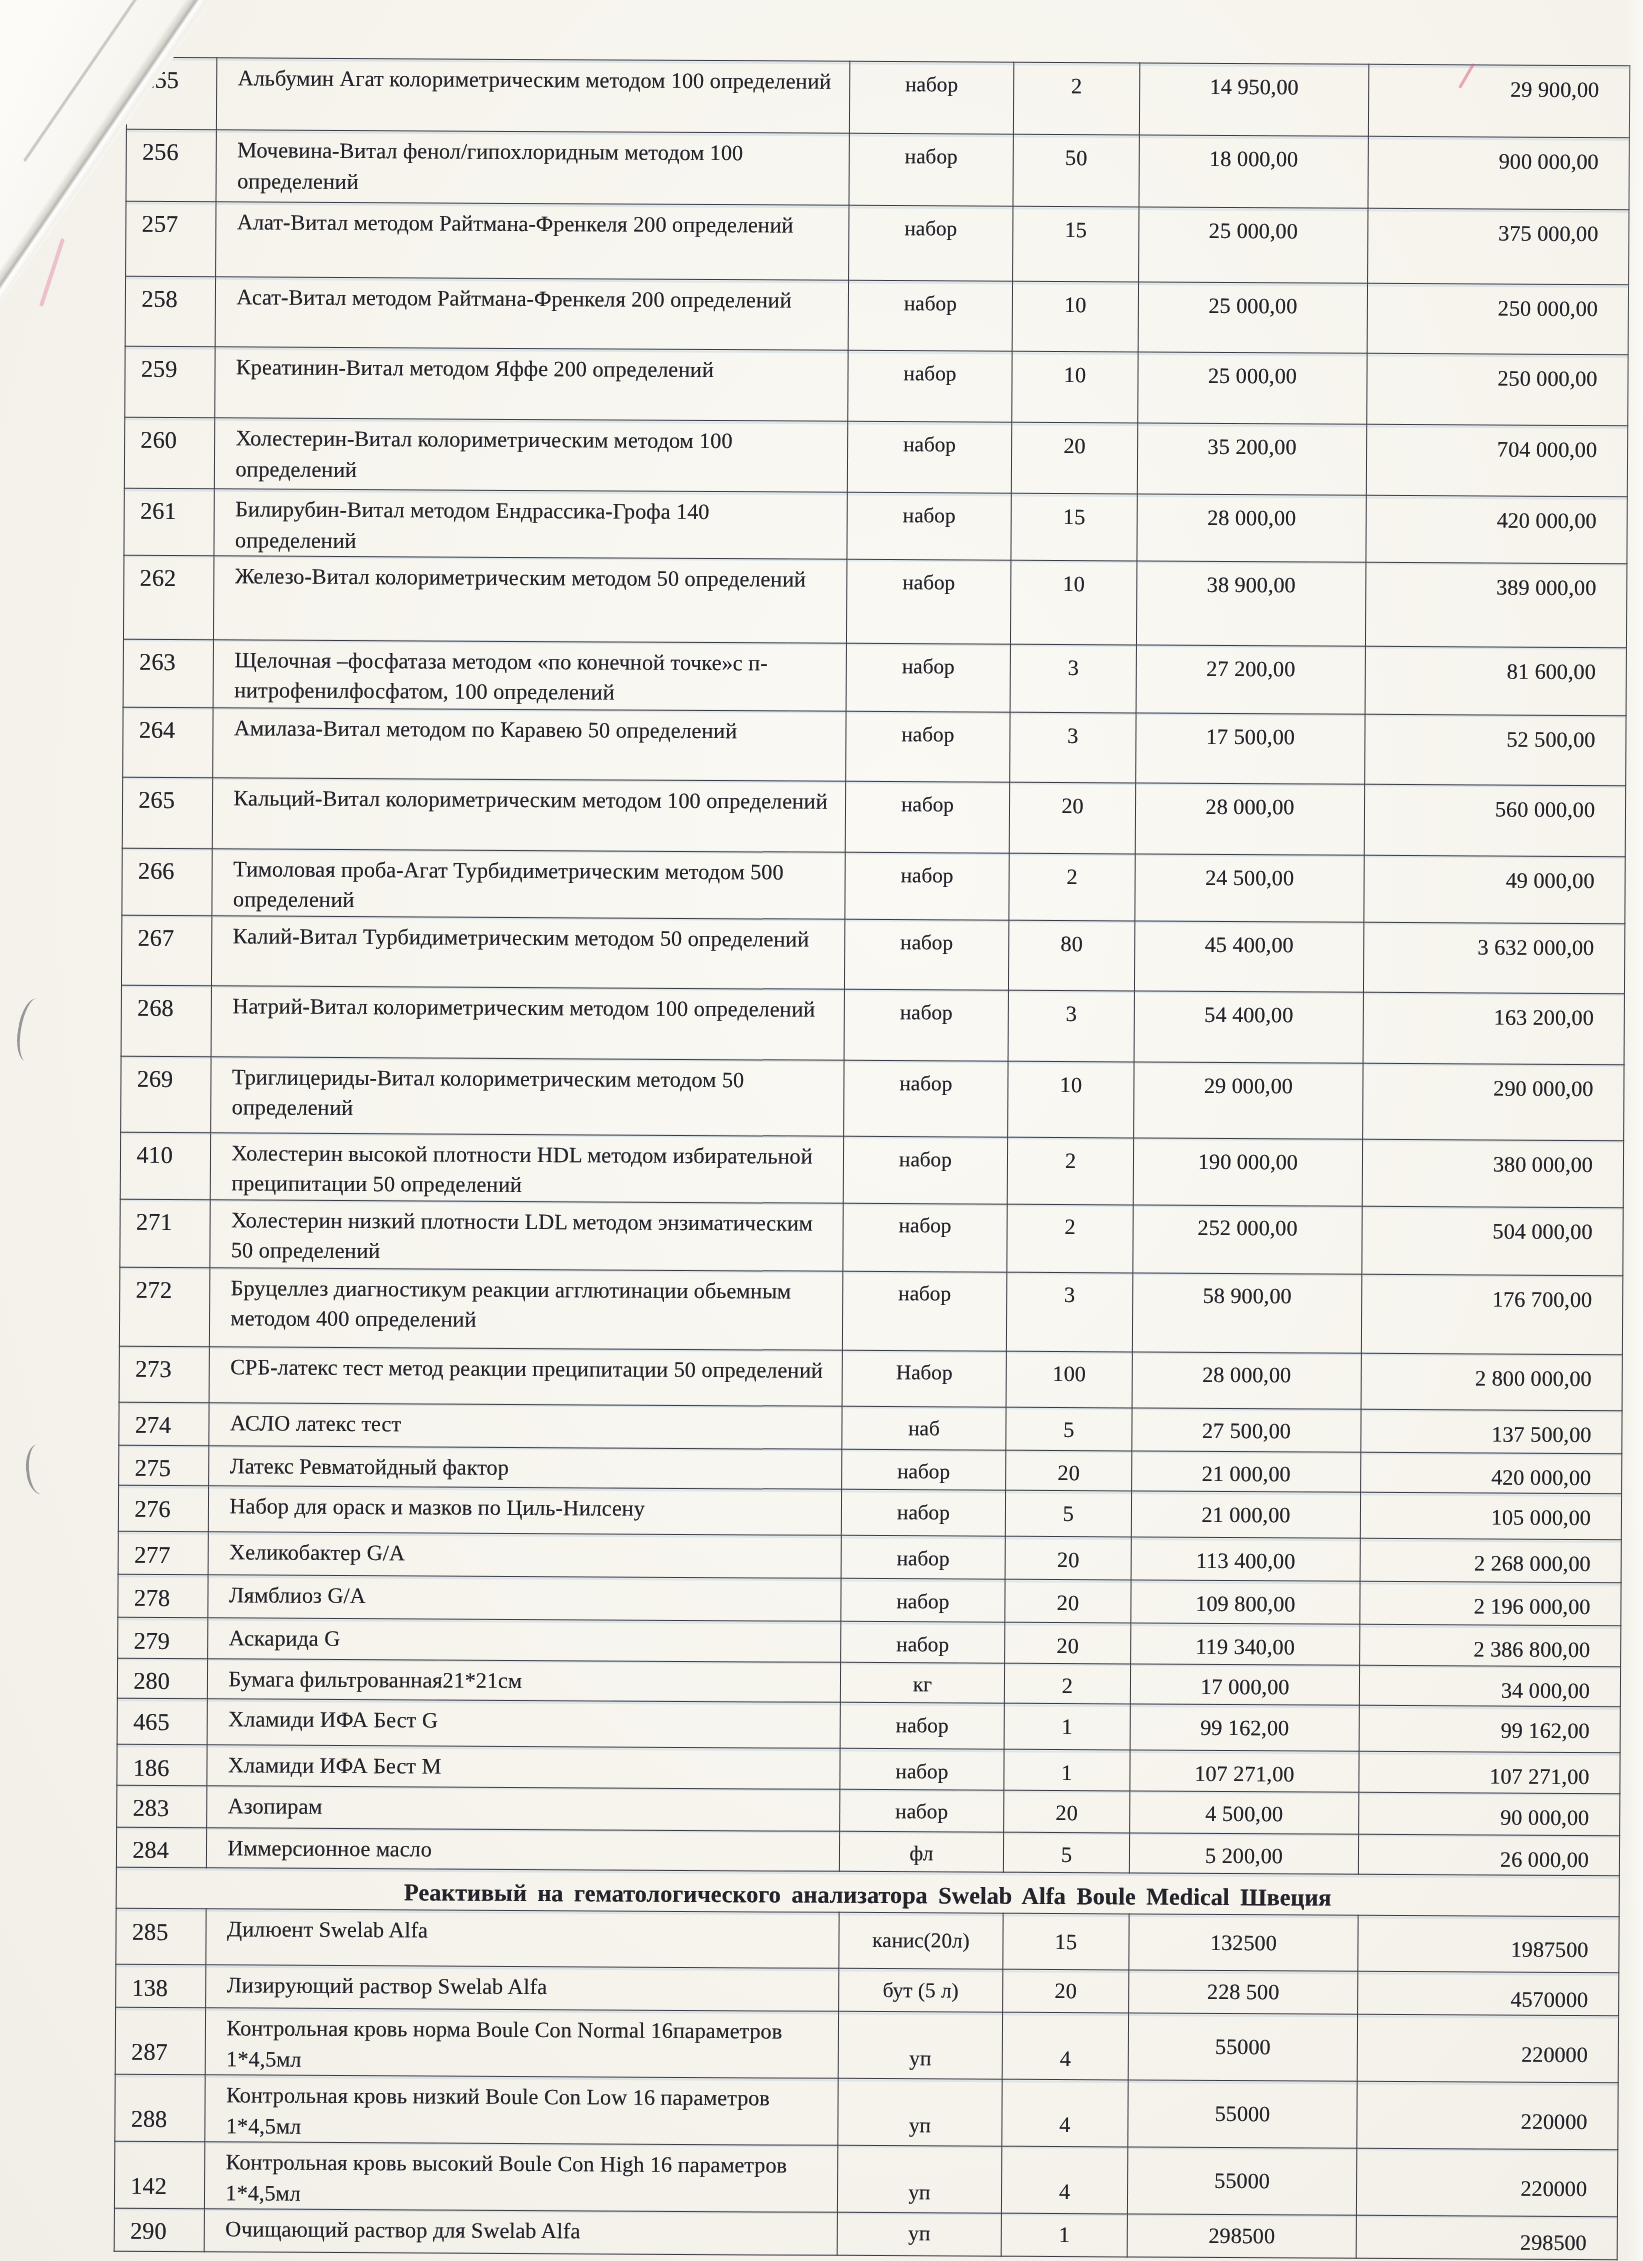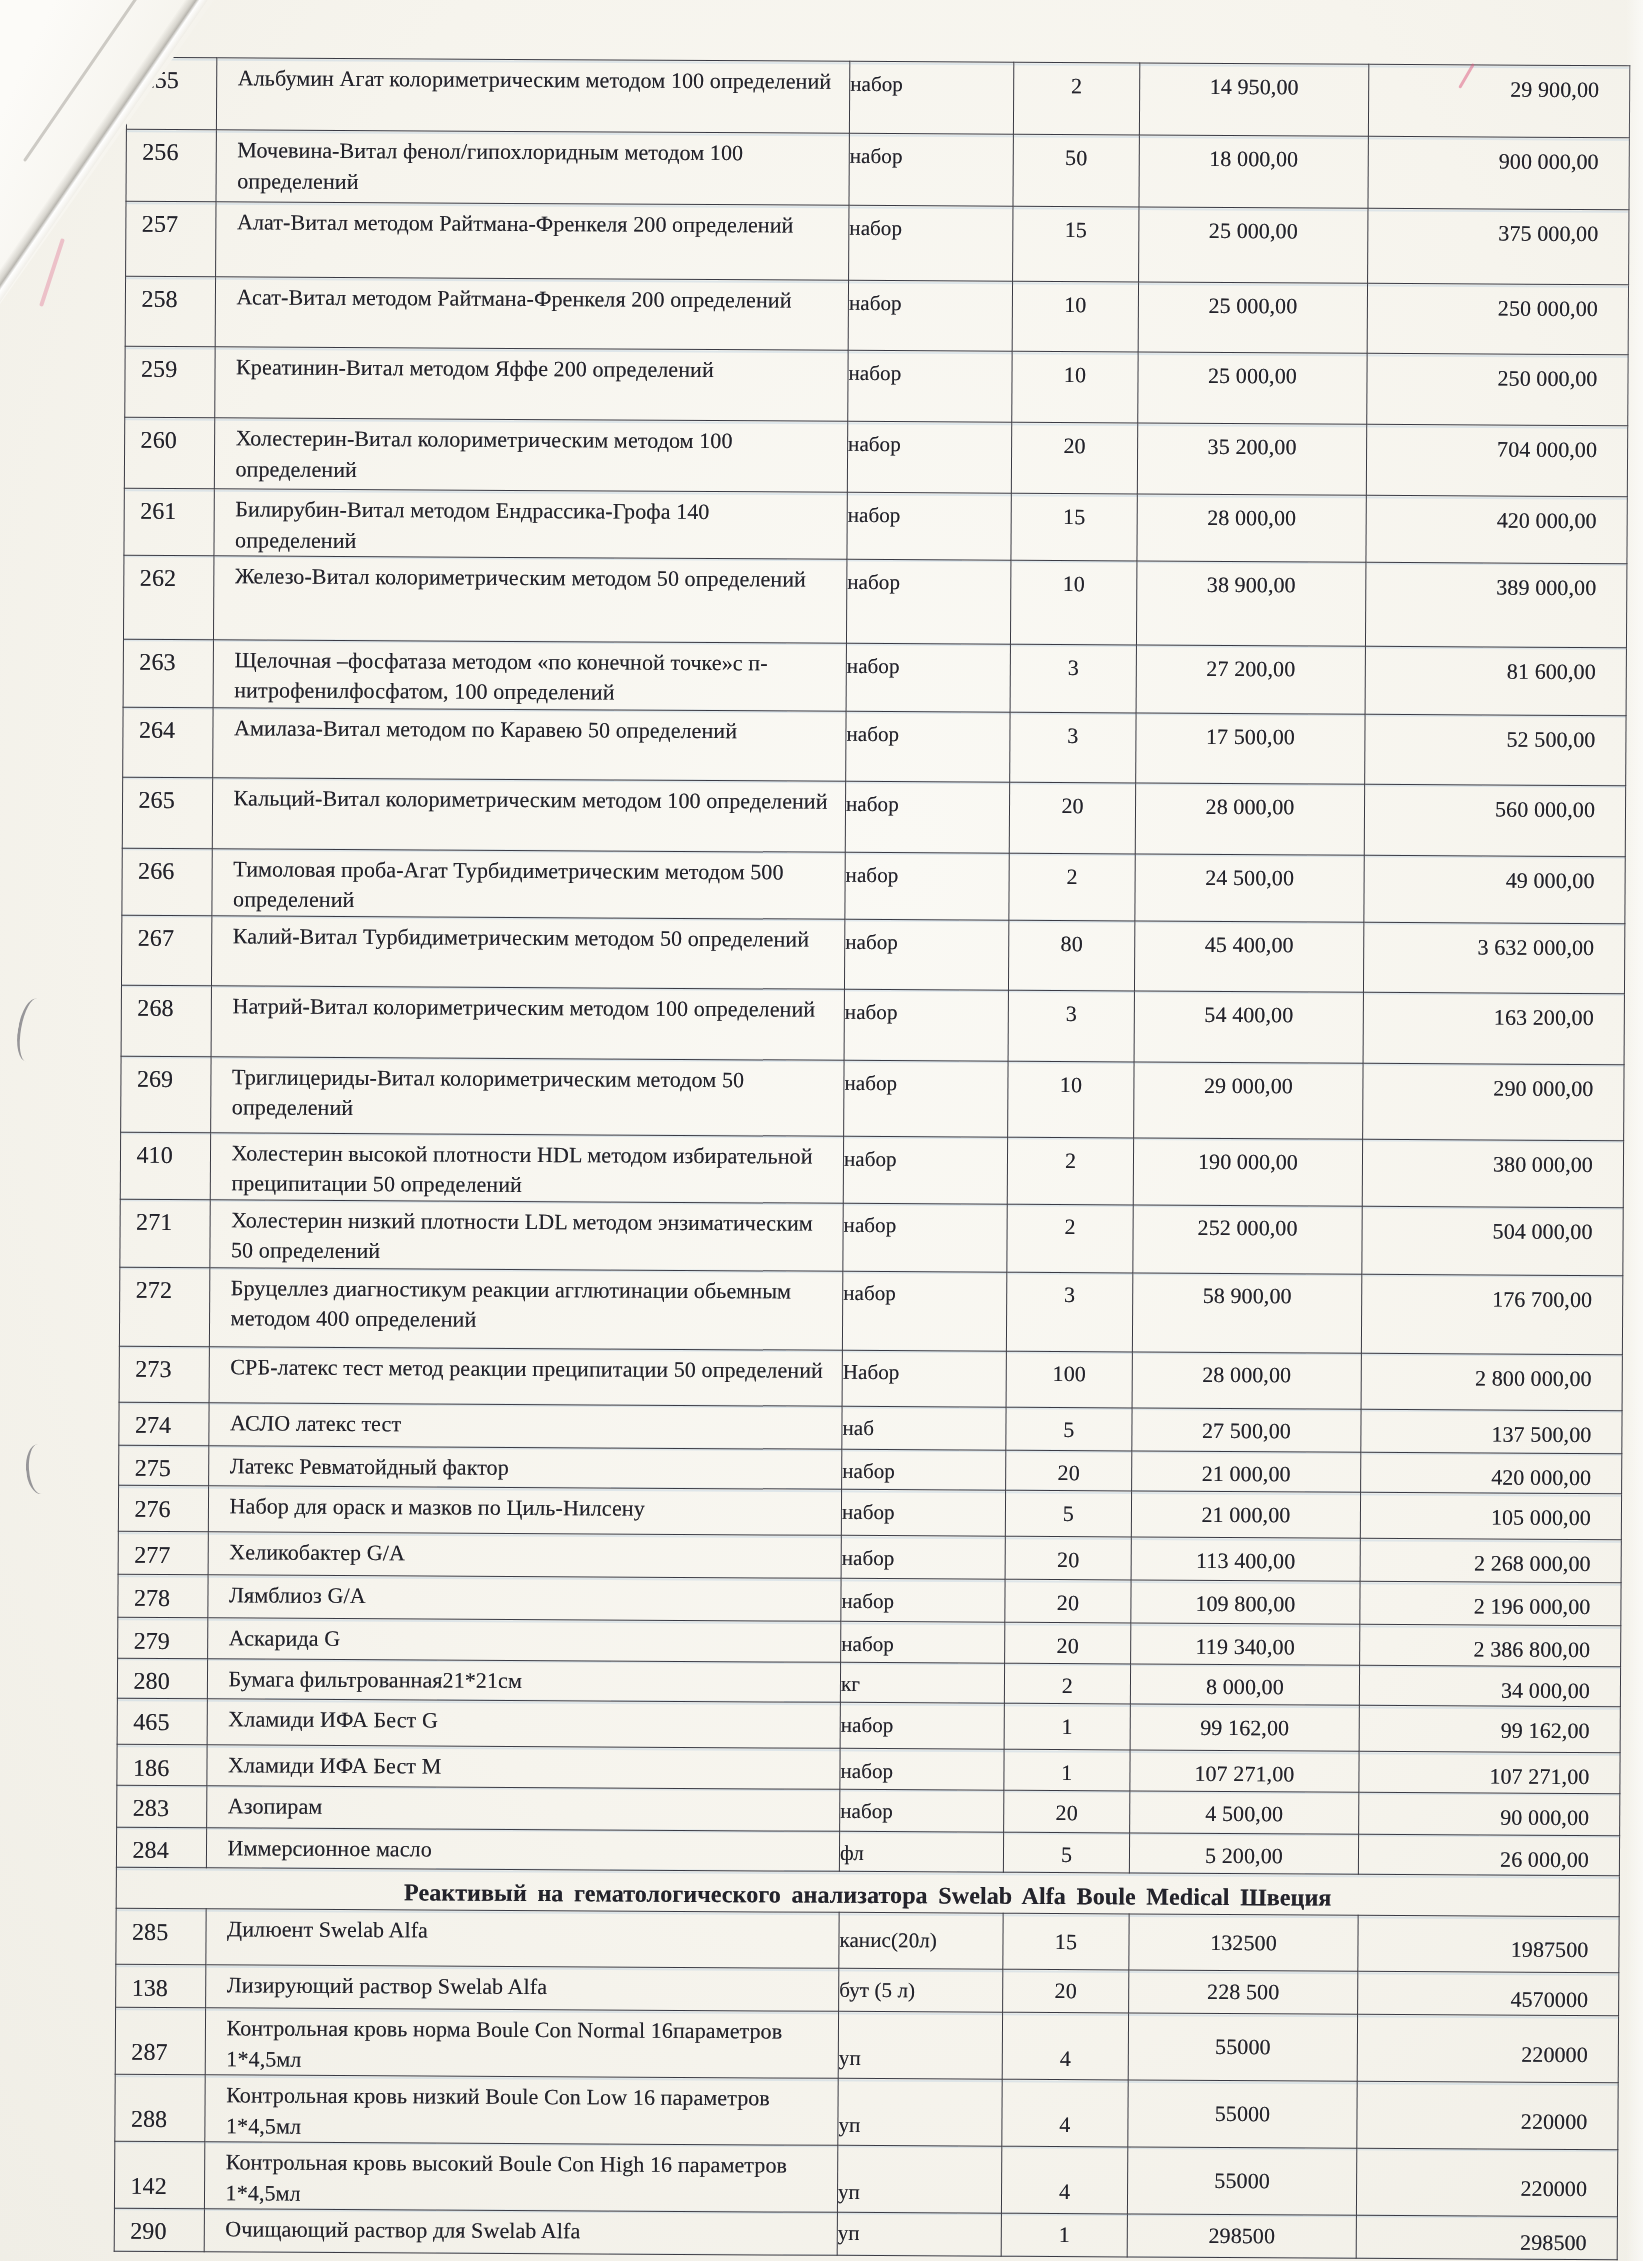--- a/index.html
+++ b/index.html
@@ -24,21 +24,21 @@
   table { border-collapse: collapse; width: 100%; table-layout: fixed; border: 1.9px solid #33333c; }
   td {
     border: 1.3px solid #3a3a43; vertical-align: top; overflow: hidden;
     font-size: 22px; line-height: 1.38; letter-spacing: 0.1px;
     text-shadow: 0 0 0.6px rgba(25,25,35,.55);
     
     background-image: linear-gradient(to bottom, rgba(120,165,208,.20) 0px, rgba(120,165,208,.20) 1.9px, rgba(0,0,0,0) 1.9px);
   }
   .c-num   { font-size: 24px; padding: 6.4px 3.9px 0 15.5px; }
   .c-desc  { padding: 5.2px 17px 0 20.6px; }
-  .c-unit  { text-align: left; padding-top: 7.7px; font-size: 21px; }
+  .c-unit  { text-align: center; padding-top: 7.7px; font-size: 21px; }
   .c-qty   { text-align: center; padding-top: 7.7px; }
   .c-price { text-align: center; padding-top: 7.7px; }
   .c-total { text-align: right;  padding: 9px 30px 0 0; }
   .c-section { text-align: center; font-weight: bold; font-size: 24px; padding-top: 6.4px; word-spacing: 4.5px; }
 
   
   tr.g2 .c-unit, tr.g2 .c-qty, tr.g2 .c-price, tr.g2 .c-total { vertical-align: middle; padding-top: 0; }
   tr.g2 .c-total { padding-top: 11.6px; }
   
   tr.low .c-num, tr.low .c-unit, tr.low .c-qty { vertical-align: bottom; padding-bottom: 5.2px; }
@@ -288,21 +288,21 @@
     <td class="c-unit">набор</td>
     <td class="c-qty">20</td>
     <td class="c-price">119 340,00</td>
     <td class="c-total">2 386 800,00</td>
   </tr>
           <tr style="height: 39px;">
     <td class="c-num">280</td>
     <td class="c-desc">Бумага фильтрованная21*21см</td>
     <td class="c-unit">кг</td>
     <td class="c-qty">2</td>
-    <td class="c-price">8 000,00</td>
+    <td class="c-price">17 000,00</td>
     <td class="c-total">34 000,00</td>
   </tr>
           <tr style="height: 46px;">
     <td class="c-num">465</td>
     <td class="c-desc">Хламиди ИФА Бест  G</td>
     <td class="c-unit">набор</td>
     <td class="c-qty">1</td>
     <td class="c-price">99 162,00</td>
     <td class="c-total">99 162,00</td>
   </tr>

